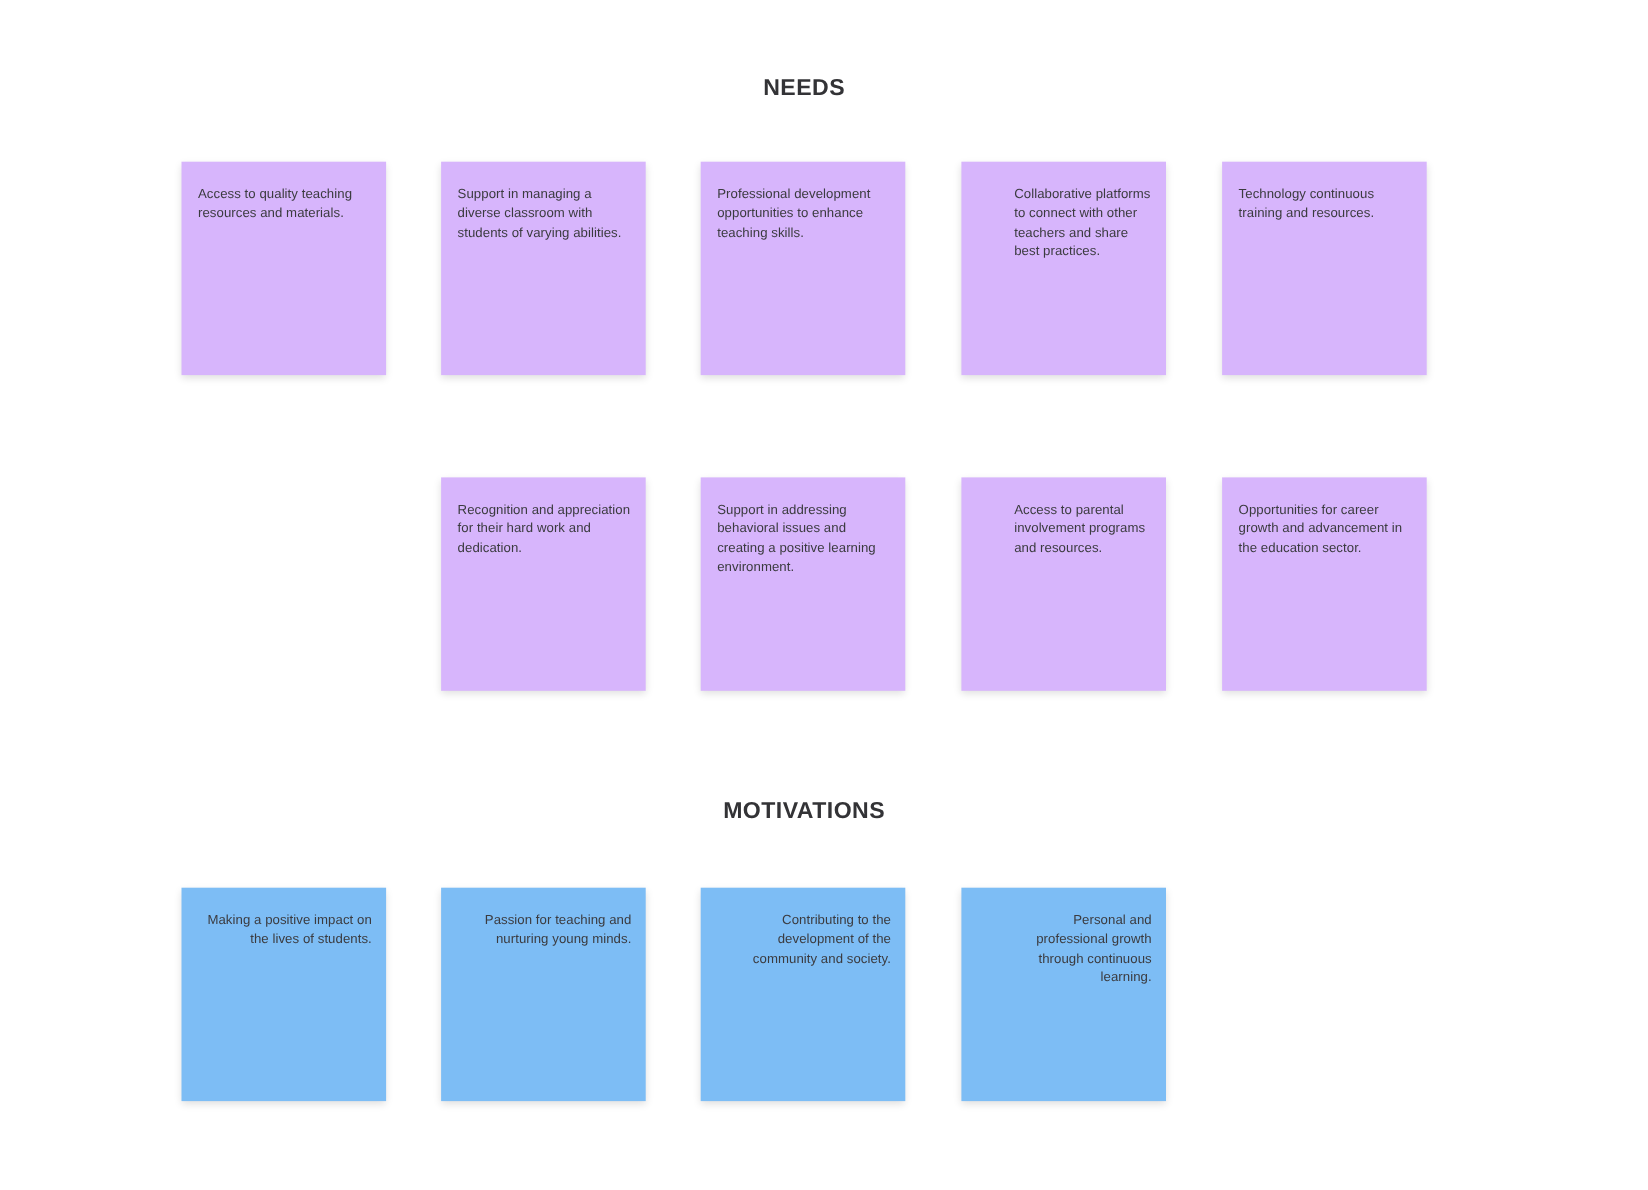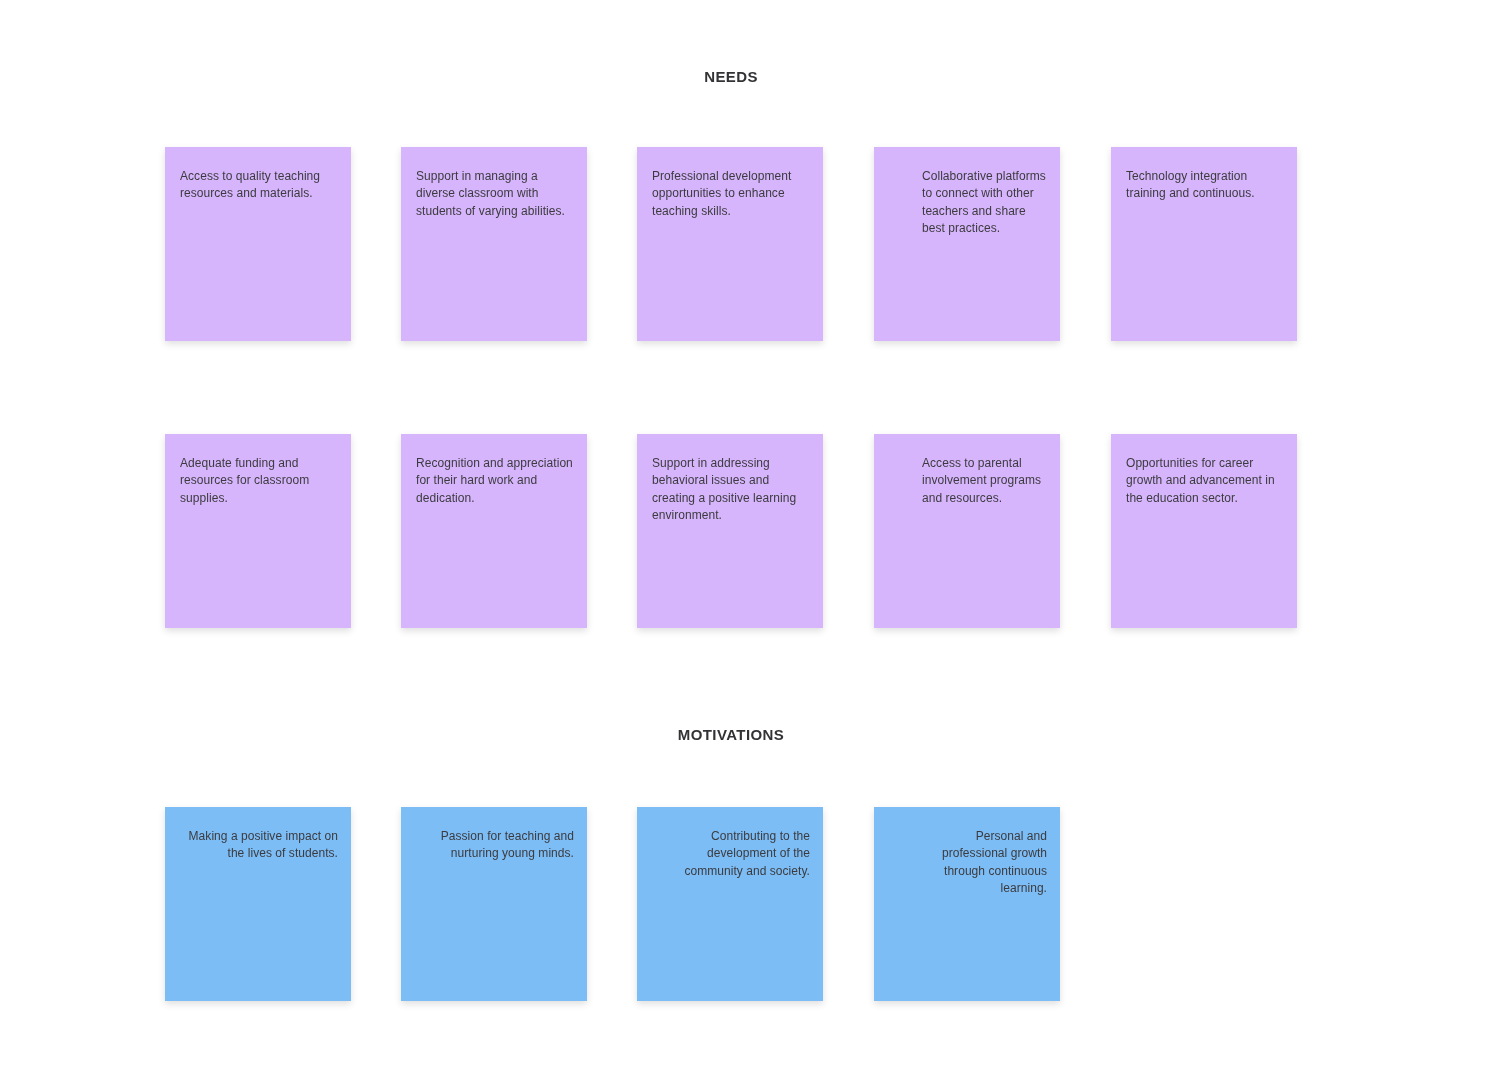--- a/index.html
+++ b/index.html
@@ -22,21 +22,21 @@
     width: 1498px;
     height: 1082px;
   }
 
   
   .section-heading {
     position: absolute;
     left: 0;
     width: 1462px;
     text-align: center;
-    font-size: 15px;
+    font-size: 21px;
     font-weight: bold;
     letter-spacing: 0.4px;
     color: #333336;
     font-family: "Liberation Sans", sans-serif;
   }
   #heading-needs { top: 68px; }
   #heading-motivations { top: 726px; }
 
   
   .row {
@@ -92,28 +92,25 @@
     <div class="note purple col2">
       <div class="note-text">Professional development opportunities to enhance teaching skills.</div>
     </div>
     <div class="note purple col1">
       <div class="note-text">Support in managing a diverse classroom with students of varying abilities.</div>
     </div>
     <div class="note purple col3">
       <div class="note-text">Collaborative platforms to connect with other teachers and share best practices.</div>
     </div>
     <div class="note purple col4">
-      <div class="note-text">Technology integration training and continuous.</div>
+      <div class="note-text">Technology continuous training and resources.</div>
     </div>
   </div>
 
   <div class="row" id="row-needs-2">
-    <div class="note purple col0">
-      <div class="note-text">Adequate funding and resources for classroom supplies.</div>
-    </div>
     <div class="note purple col1">
       <div class="note-text">Recognition and appreciation for their hard work and dedication.</div>
     </div>
     <div class="note purple col2">
       <div class="note-text">Support in addressing behavioral issues and creating a positive learning environment.</div>
     </div>
     <div class="note purple col3">
       <div class="note-text">Access to parental involvement programs and resources.</div>
     </div>
     <div class="note purple col4">

